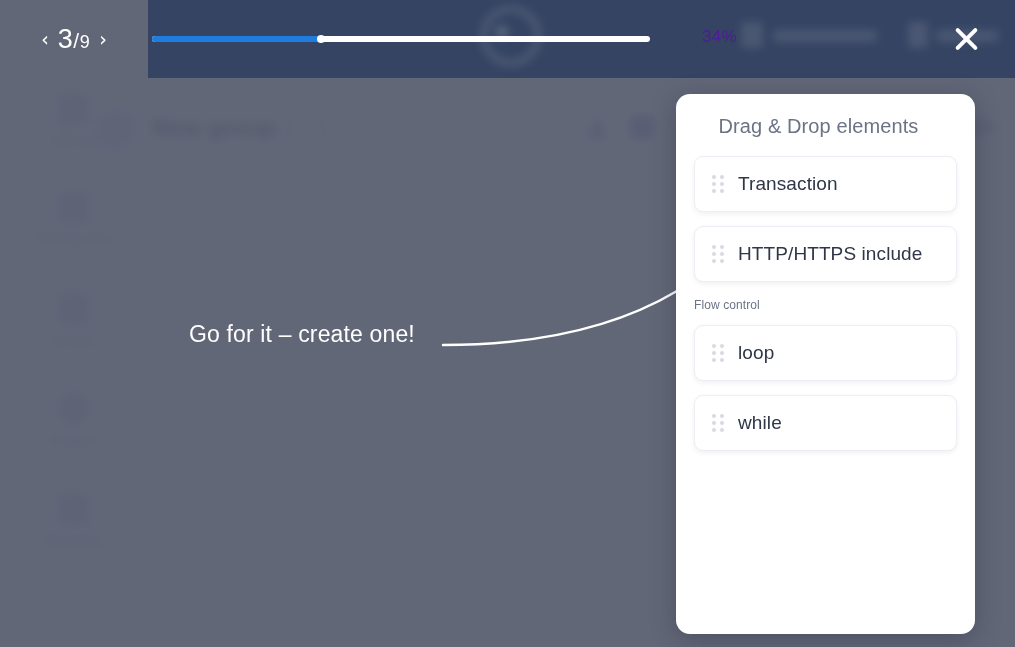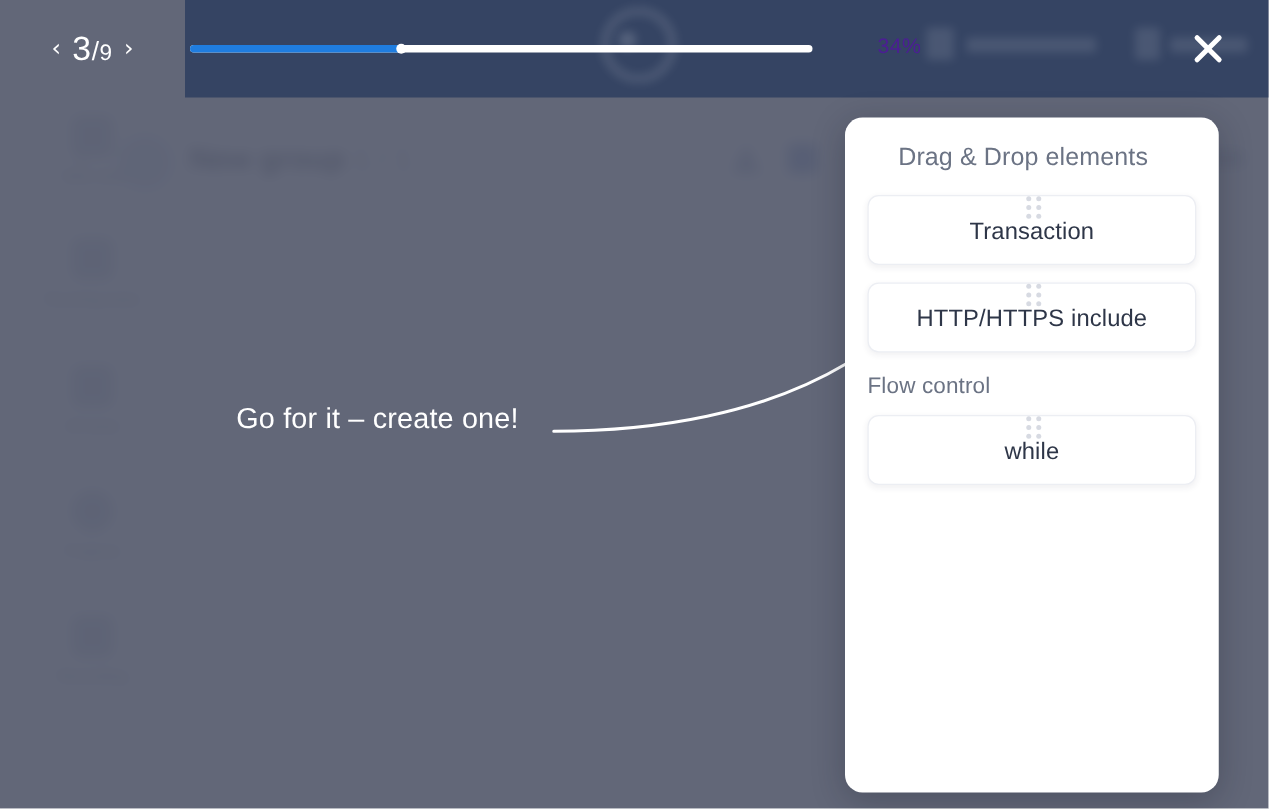--- a/index.html
+++ b/index.html
@@ -286,21 +286,20 @@
     position: relative;
     height: 54px;
     margin-bottom: 14px;
     border: 1px solid #eceef3;
     border-radius: 9px;
     background: #ffffff;
     box-shadow: 0 2px 5px rgba(40,48,70,.07);
     display: flex;
     align-items: center;
     cursor: grab;
-    flex-direction: column;
   }
   .grip {
     width: 12px;
     height: 18px;
     margin-left: 17px;
     margin-right: 14px;
     display: grid;
     grid-template-columns: repeat(2, 4px);
     grid-template-rows: repeat(3, 4px);
     gap: 3px 4px;
@@ -312,21 +311,21 @@
     background: #d7dae2;
     display: block;
   }
   .dd-card-label {
     font-size: 19px;
     color: #2e3648;
     letter-spacing: .1px;
     white-space: nowrap;
   }
   .dd-section-title {
-    font-size: 18px;
+    font-size: 12px;
     color: #6b7384;
     padding: 2px 17px 0 18px;
     margin-bottom: 13px;
     letter-spacing: .1px;
   }
 </style>
 </head>
 <body>
 
 <div class="screen">
@@ -452,18 +451,29 @@
     <div class="dd-list" style="margin-top:0">
       <div class="dd-card">
         <span class="grip">
             <span></span>
             <span></span>
             <span></span>
             <span></span>
             <span></span>
             <span></span>
           </span>
+        <span class="dd-card-label">loop</span>
+      </div>
+      <div class="dd-card">
+        <span class="grip">
+            <span></span>
+            <span></span>
+            <span></span>
+            <span></span>
+            <span></span>
+            <span></span>
+          </span>
         <span class="dd-card-label">while</span>
       </div>
     </div>
   </div>
 
 </div>
 
 </body></html>

